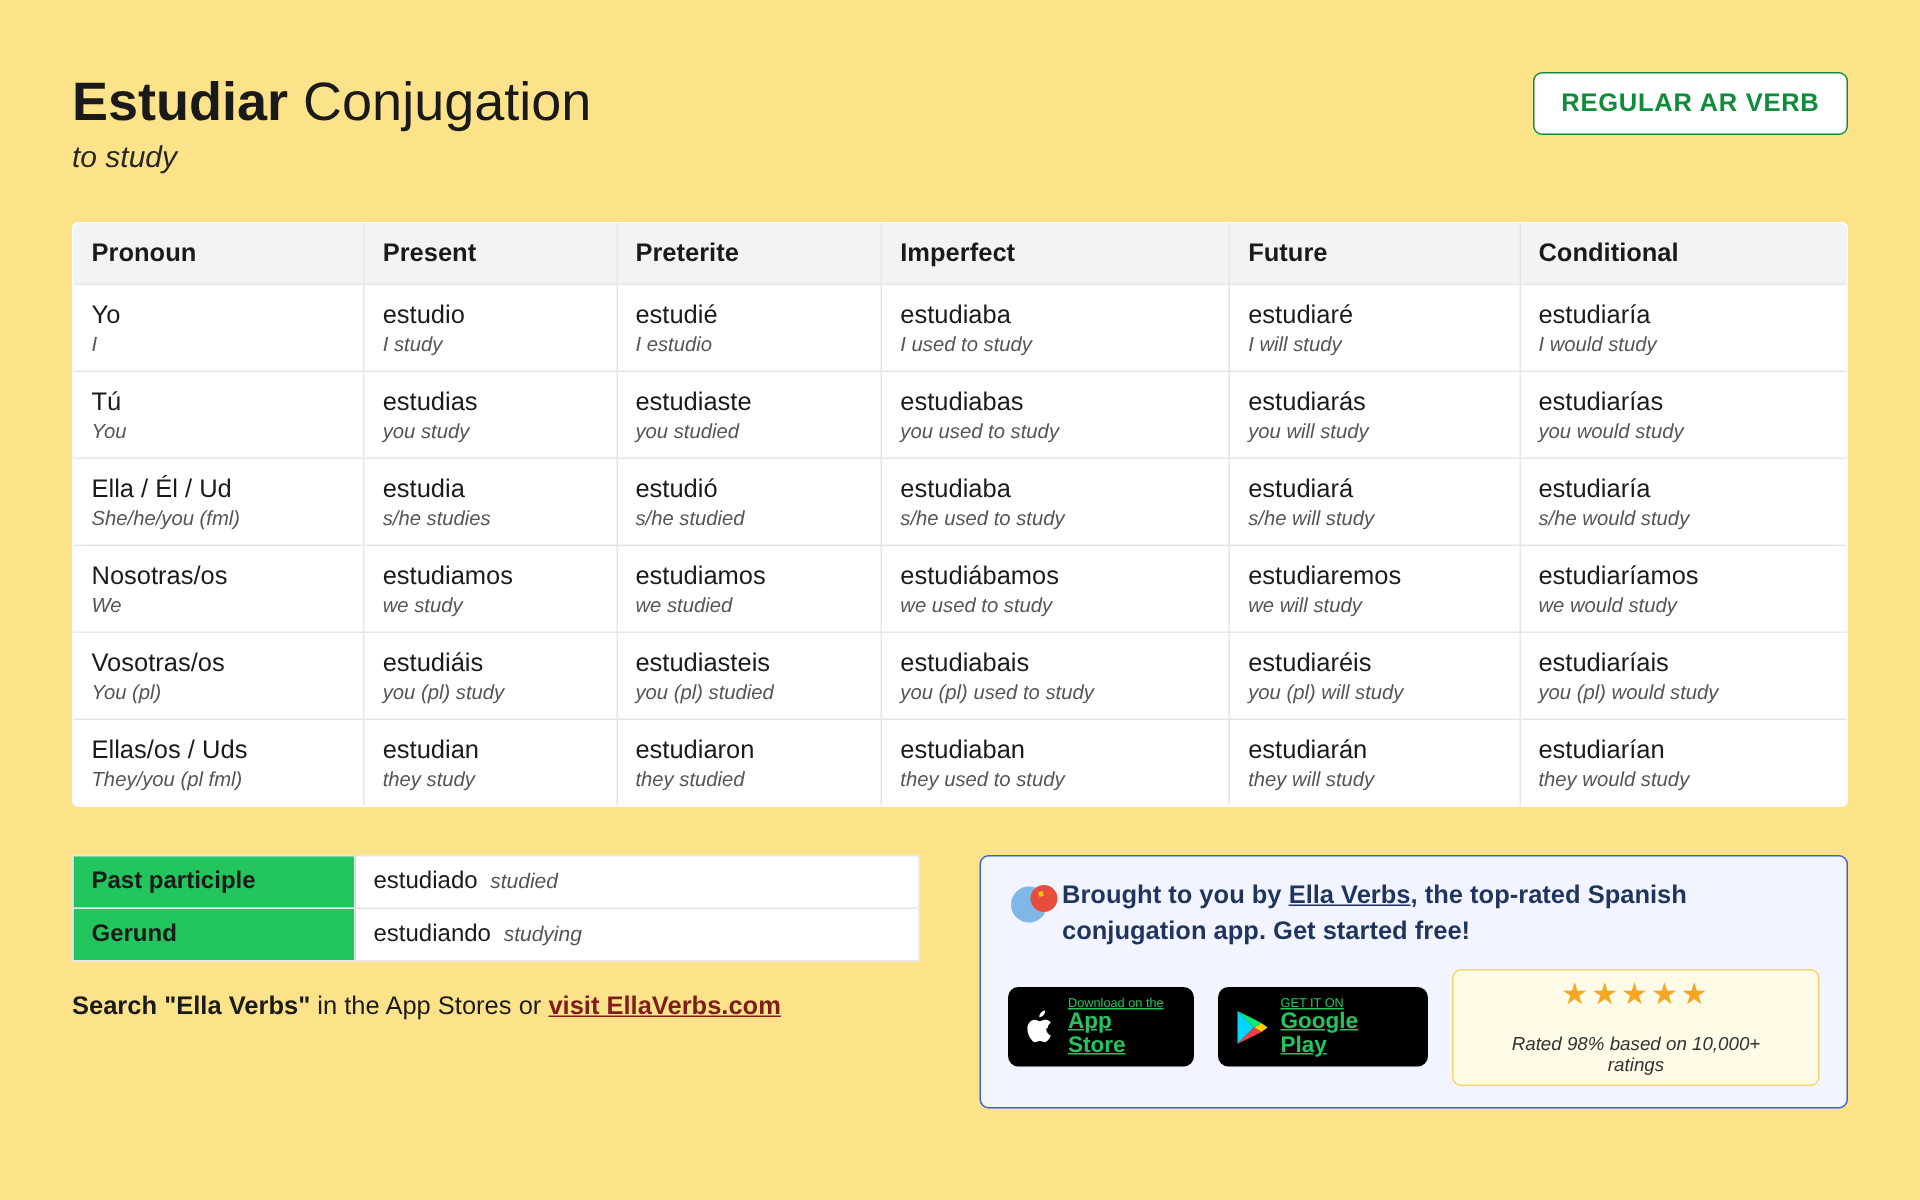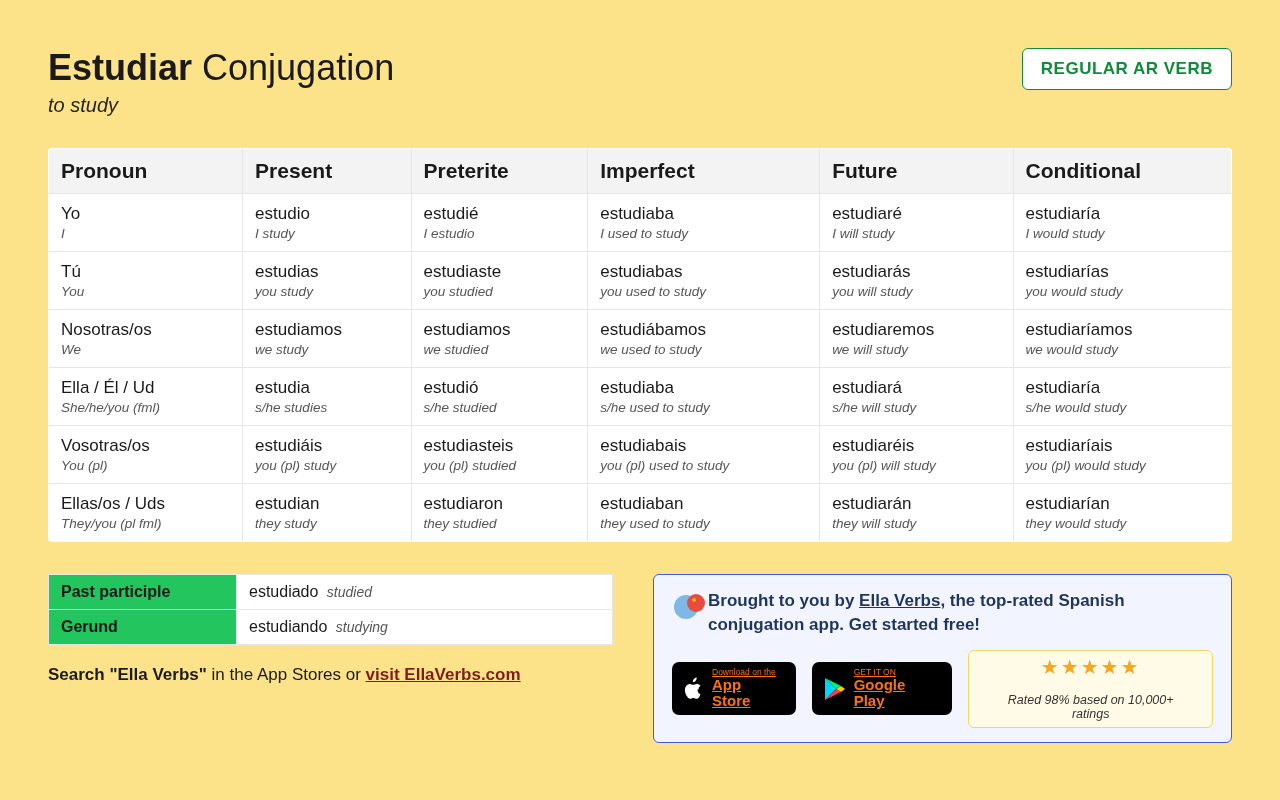--- a/index.html
+++ b/index.html
@@ -50,21 +50,21 @@
     }
     table.conjugation th, table.conjugation td {
       border: 1px solid #e6e6e6;
       text-align: left;
       padding: 10px 12px;
       vertical-align: top;
     }
     table.conjugation th {
       background: #f3f3f3;
       font-weight: 700;
-      font-size: 21px;
+      font-size: 17px;
     }
     .primary-text { font-size: 17px; color: #1a1a1a; }
     .secondary-text { font-size: 13.5px; font-style: italic; color: #555; margin-top: 2px; }
     
     .bottom-row {
       display: flex;
       gap: 40px;
       margin-top: 32px;
       align-items: flex-start;
     }
@@ -110,21 +110,21 @@
     .promo-text { font-size: 17px; font-weight: 700; color: #1f355e; line-height: 1.45; }
     .promo-text a { color: #1f355e; text-decoration: underline; }
     .promo-bottom {
       display: flex;
       gap: 16px;
       align-items: center;
       margin-top: 12px;
     }
     .store-badge {
       background: #000;
-      color: #f97316;
+      color: #22c55e;
       border-radius: 7px;
       padding: 22px 12px;
       display: flex;
       align-items: center;
       gap: 8px;
       height: 53px;
       min-width: 116px;
     }
     .store-badge .small { font-size: 8.5px; line-height: 1; }
     .store-badge .big { font-size: 15px; font-weight: 600; line-height: 1.1; }
@@ -211,20 +211,46 @@
           <div class="primary-text">estudiarás</div>
           <div class="secondary-text">you will study</div>
         </td>
         <td>
           <div class="primary-text">estudiarías</div>
           <div class="secondary-text">you would study</div>
         </td>
       </tr>
       <tr>
         <td>
+          <div class="primary-text">Ella / Él / Ud</div>
+          <div class="secondary-text">She/he/you (fml)</div>
+        </td>
+        <td>
+          <div class="primary-text">estudia</div>
+          <div class="secondary-text">s/he studies</div>
+        </td>
+        <td>
+          <div class="primary-text">estudió</div>
+          <div class="secondary-text">s/he studied</div>
+        </td>
+        <td>
+          <div class="primary-text">estudiaba</div>
+          <div class="secondary-text">s/he used to study</div>
+        </td>
+        <td>
+          <div class="primary-text">estudiará</div>
+          <div class="secondary-text">s/he will study</div>
+        </td>
+        <td>
+          <div class="primary-text">estudiaría</div>
+          <div class="secondary-text">s/he would study</div>
+        </td>
+      </tr>
+      <tr>
+        <td>
           <div class="primary-text">Nosotras/os</div>
           <div class="secondary-text">We</div>
         </td>
         <td>
           <div class="primary-text">estudiamos</div>
           <div class="secondary-text">we study</div>
         </td>
         <td>
           <div class="primary-text">estudiamos</div>
           <div class="secondary-text">we studied</div>
@@ -233,46 +259,20 @@
           <div class="primary-text">estudiábamos</div>
           <div class="secondary-text">we used to study</div>
         </td>
         <td>
           <div class="primary-text">estudiaremos</div>
           <div class="secondary-text">we will study</div>
         </td>
         <td>
           <div class="primary-text">estudiaríamos</div>
           <div class="secondary-text">we would study</div>
-        </td>
-      </tr>
-      <tr>
-        <td>
-          <div class="primary-text">Ella / Él / Ud</div>
-          <div class="secondary-text">She/he/you (fml)</div>
-        </td>
-        <td>
-          <div class="primary-text">estudia</div>
-          <div class="secondary-text">s/he studies</div>
-        </td>
-        <td>
-          <div class="primary-text">estudió</div>
-          <div class="secondary-text">s/he studied</div>
-        </td>
-        <td>
-          <div class="primary-text">estudiaba</div>
-          <div class="secondary-text">s/he used to study</div>
-        </td>
-        <td>
-          <div class="primary-text">estudiará</div>
-          <div class="secondary-text">s/he will study</div>
-        </td>
-        <td>
-          <div class="primary-text">estudiaría</div>
-          <div class="secondary-text">s/he would study</div>
         </td>
       </tr>
       <tr>
         <td>
           <div class="primary-text">Vosotras/os</div>
           <div class="secondary-text">You (pl)</div>
         </td>
         <td>
           <div class="primary-text">estudiáis</div>
           <div class="secondary-text">you (pl) study</div>

